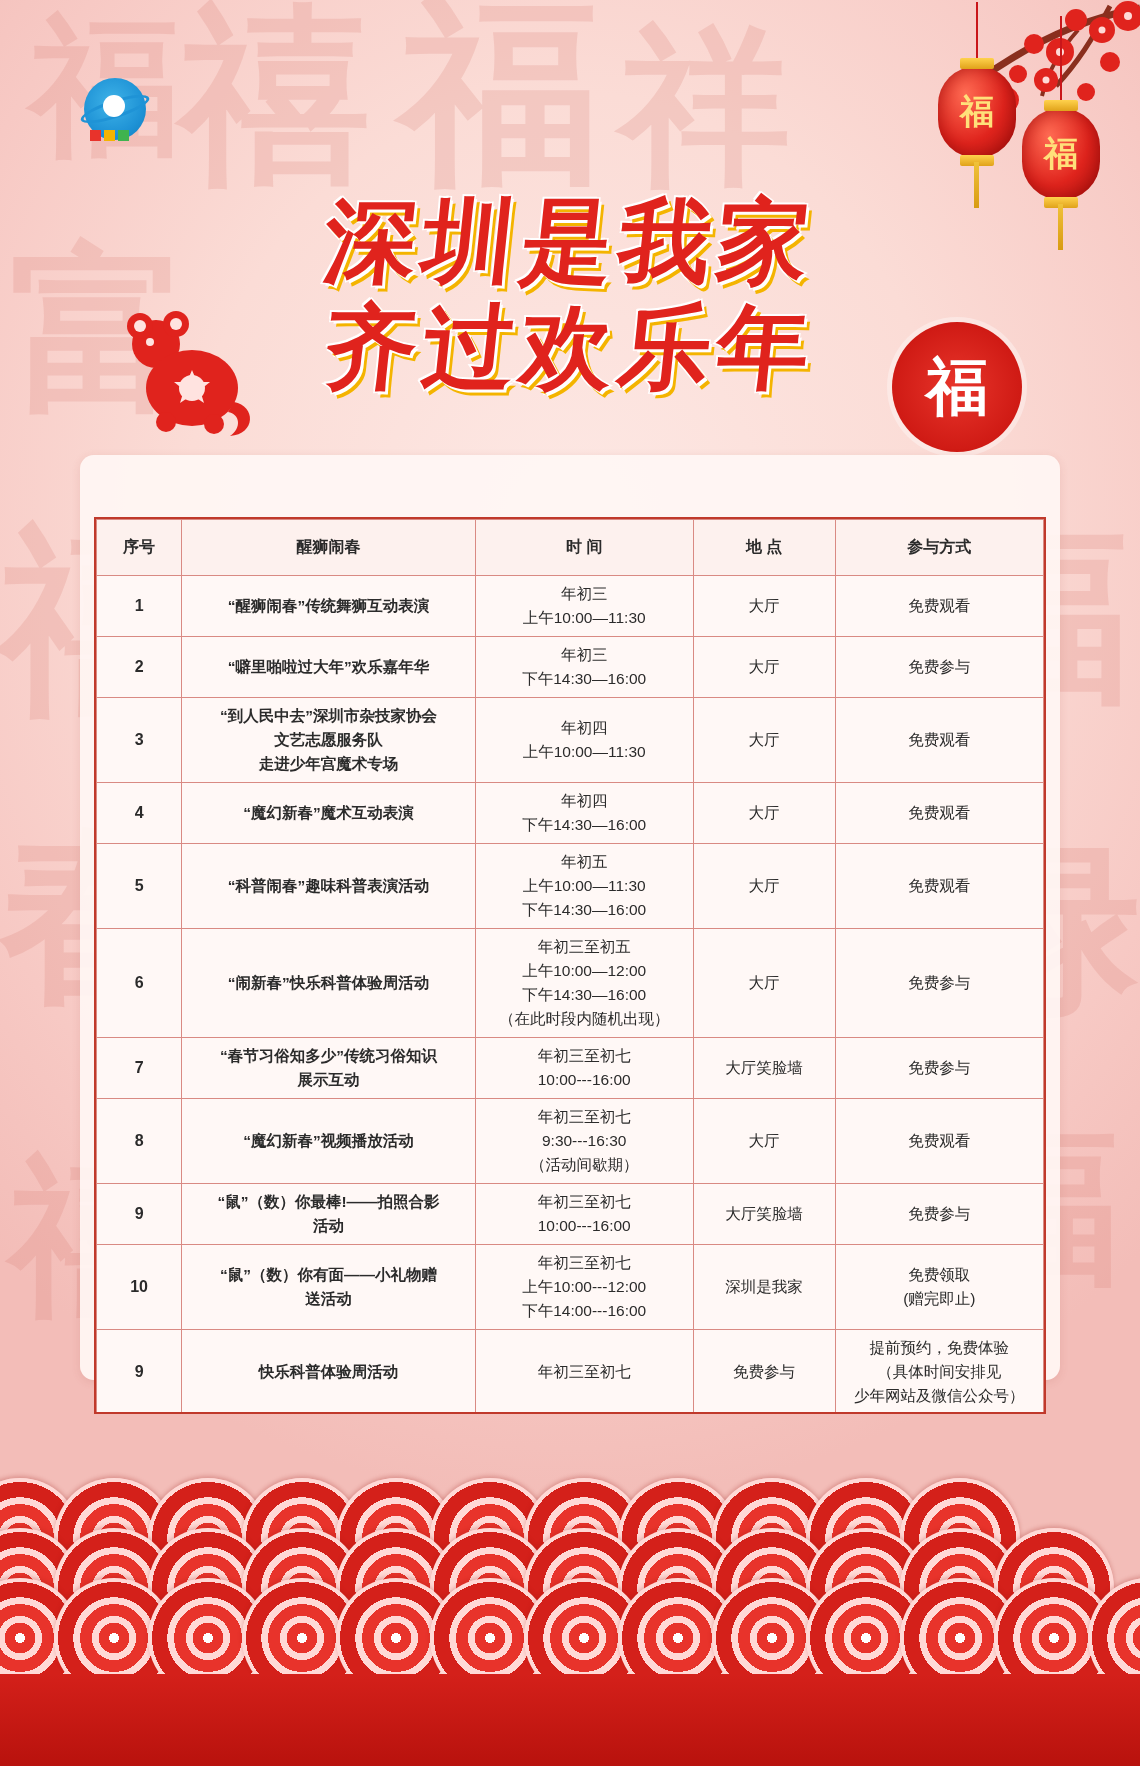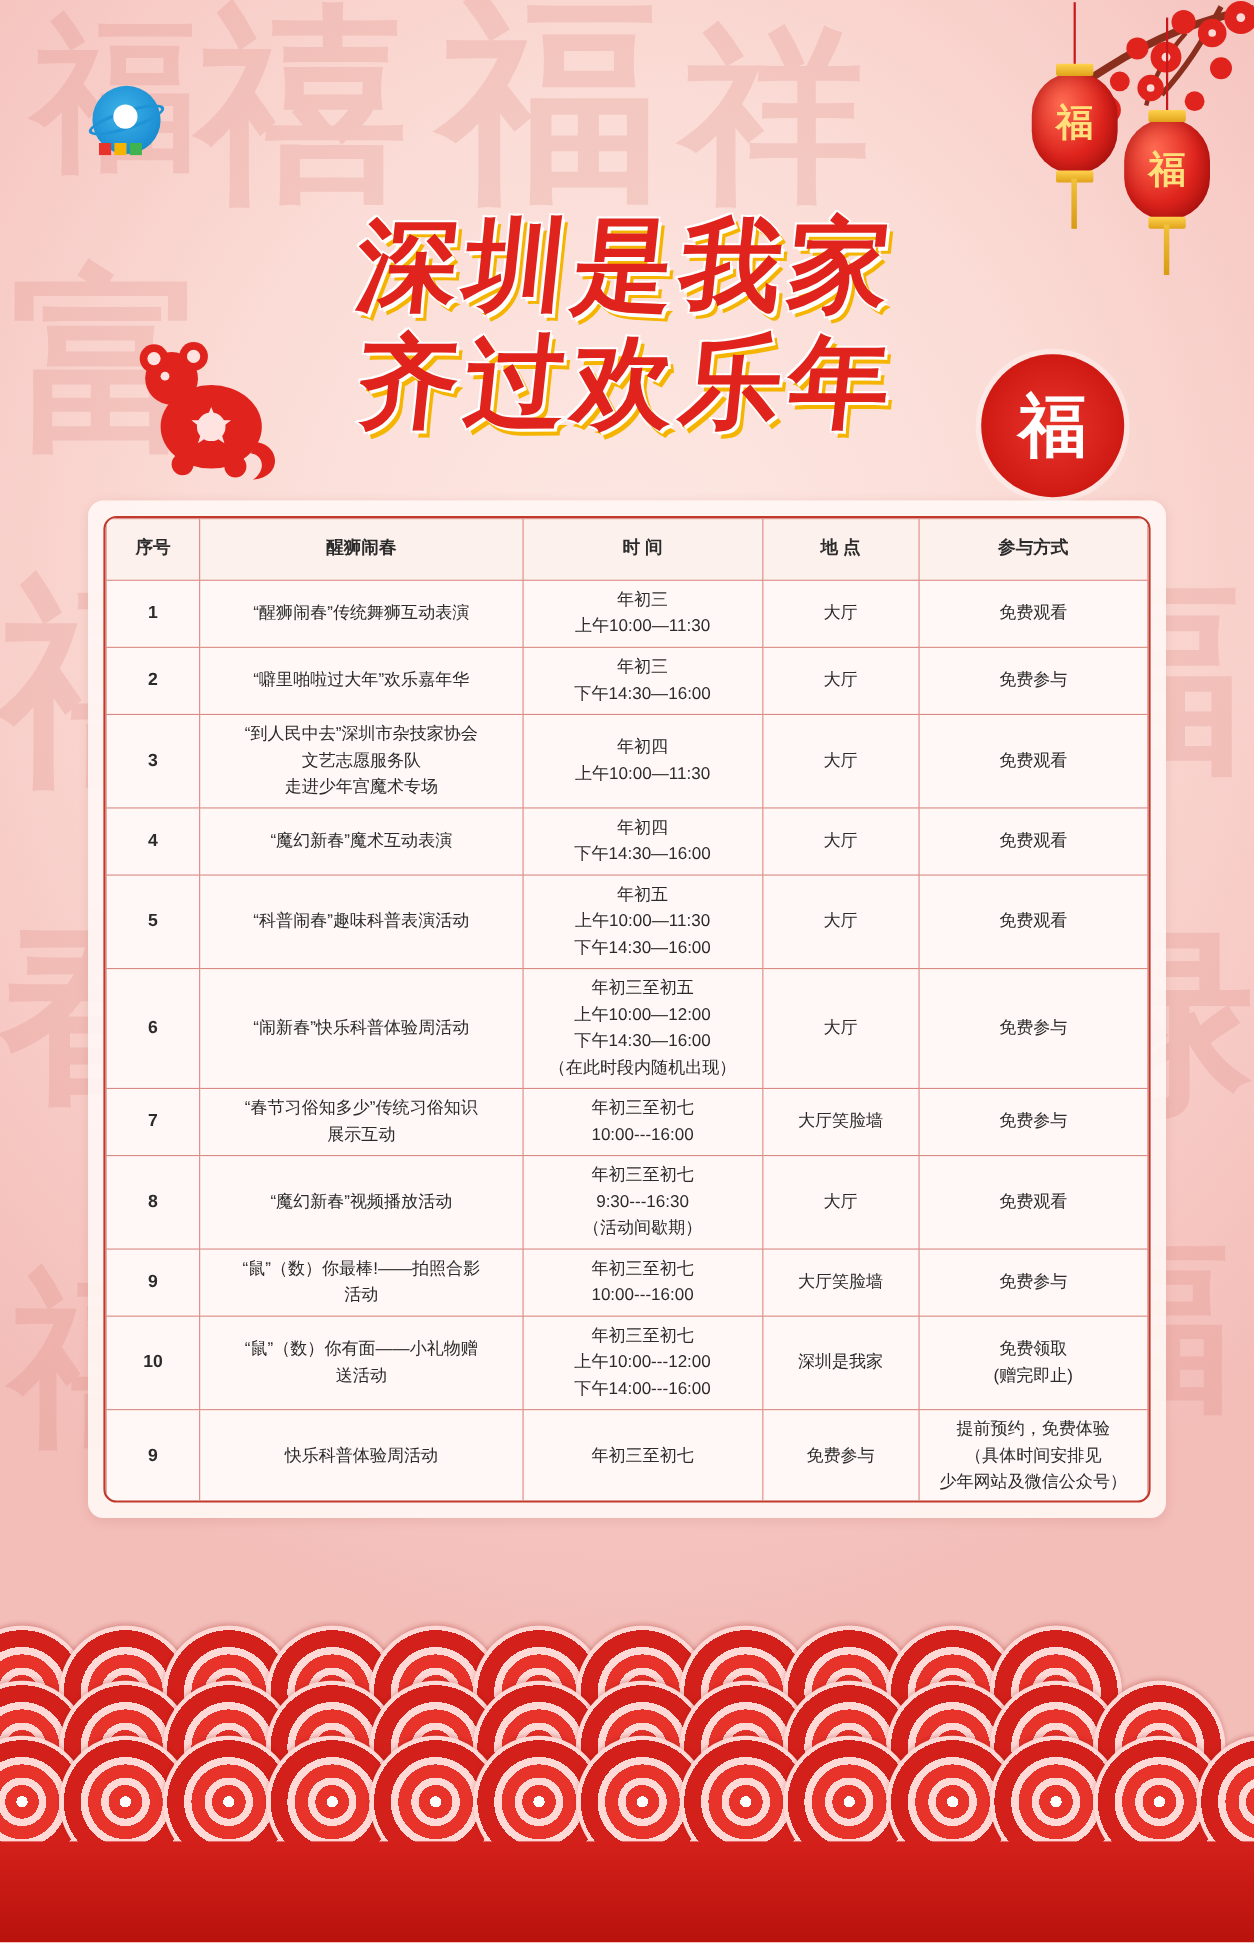--- a/index.html
+++ b/index.html
@@ -160,23 +160,24 @@
     left: 80px; top: 455px;
     width: 980px; height: 925px;
     background: rgba(255, 246, 244, 0.93);
     border-radius: 14px;
     box-shadow: 0 2px 10px rgba(160, 60, 50, 0.12);
     padding: 14px;
   }
   #table-wrap {
     width: 100%; height: 100%;
     border: 2px solid #c0392b;
-    border-radius: 12px;
+    border-radius: 0;
     overflow: hidden;
     background: #fff8f6;
+    margin-top: 48px;
   }
   table {
     width: 100%;
     height: 100%;
     border-collapse: collapse;
     table-layout: fixed;
   }
   th, td {
     border: 1px solid #d98a83;
     text-align: center;
@@ -186,21 +187,21 @@
     line-height: 1.55;
     padding: 6px 8px;
   }
   thead th {
     font-weight: bold;
     font-size: 16px;
     background: #fdf1ee;
     height: 56px;
   }
   td.idx { font-weight: bold; font-size: 16px; }
-  td.topic { font-weight: normal; }
+  td.topic { font-weight: bold; }
   col.c1 { width: 9%; }
   col.c2 { width: 31%; }
   col.c3 { width: 23%; }
   col.c4 { width: 15%; }
   col.c5 { width: 22%; }
 
   
   #waves { position: absolute; left: 0; right: 0; bottom: 0; height: 400px; overflow: hidden; }
   #wave-band1, #wave-band2, #wave-band3 {
     position: absolute; left: -40px; right: -40px; display: flex;

